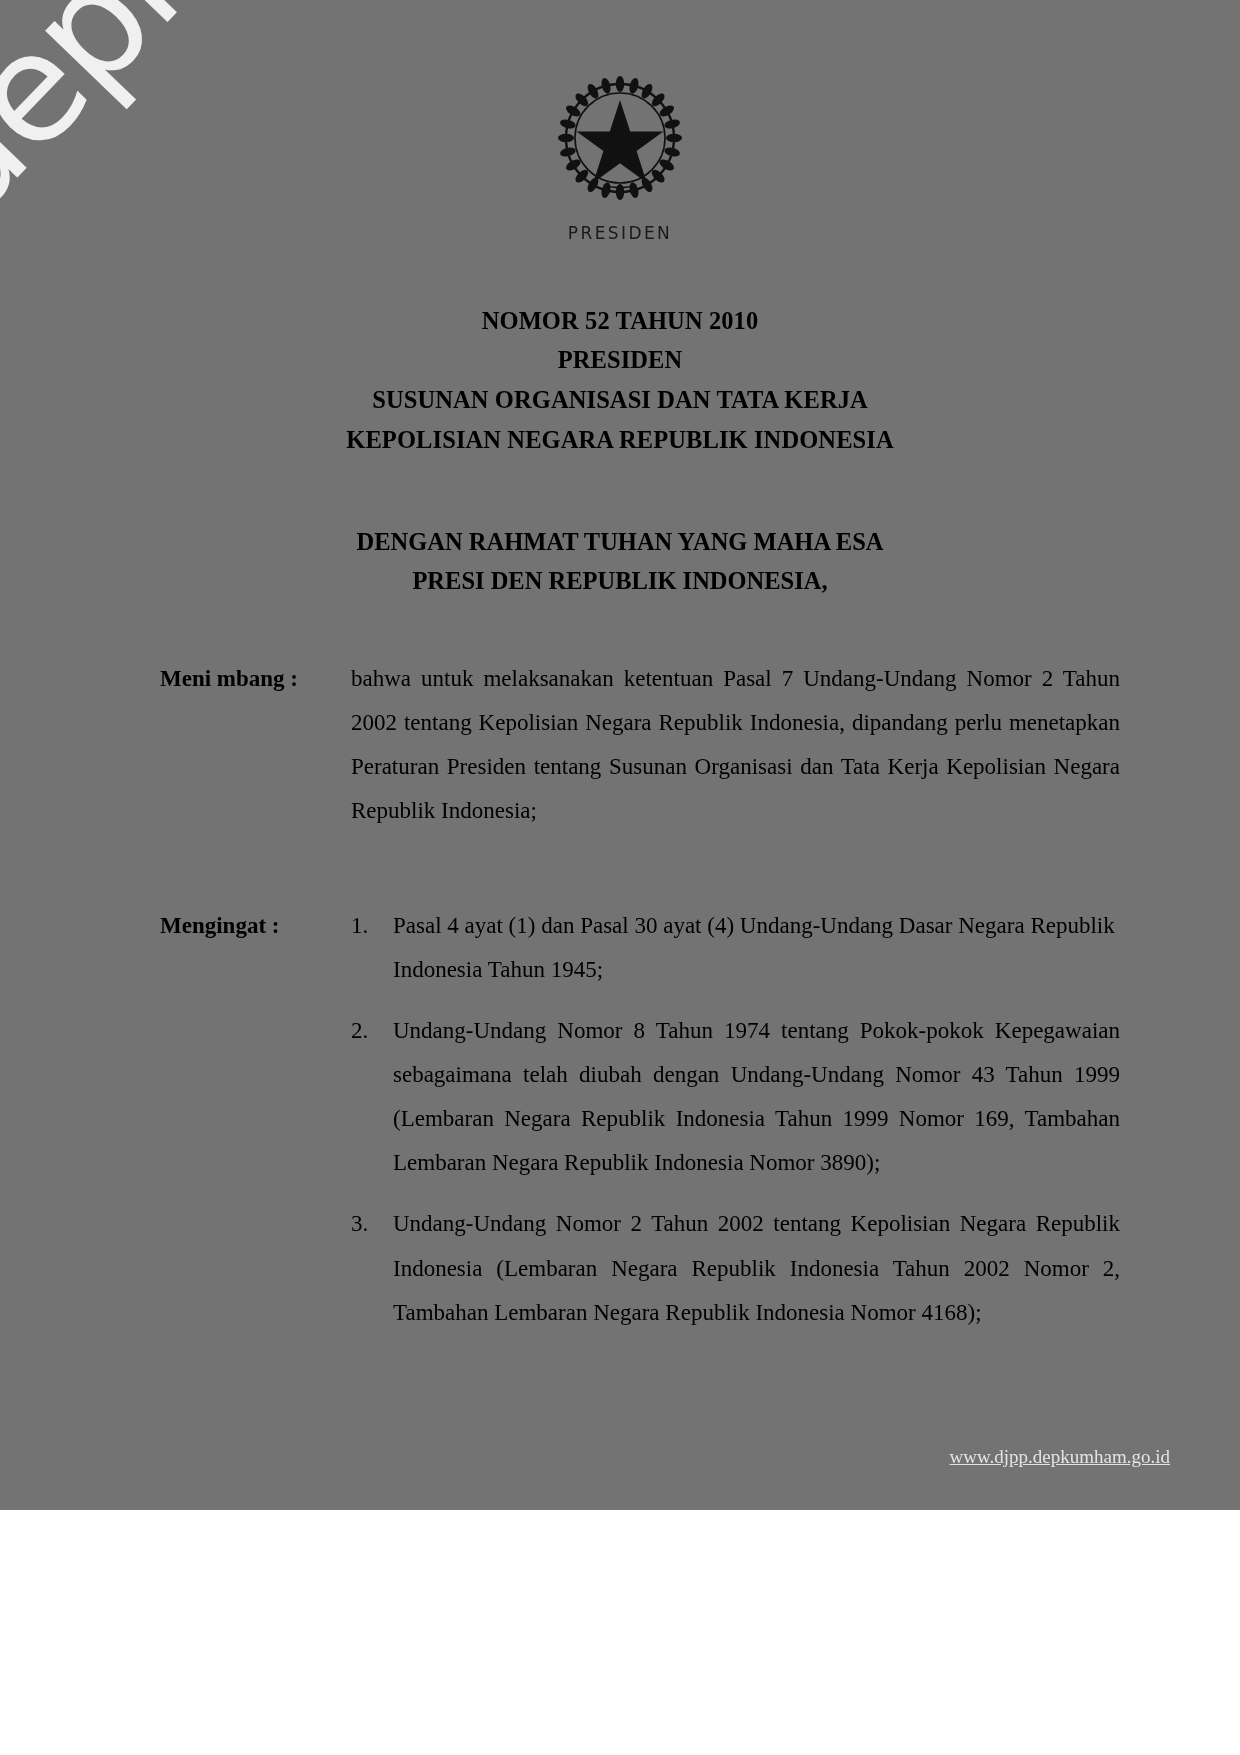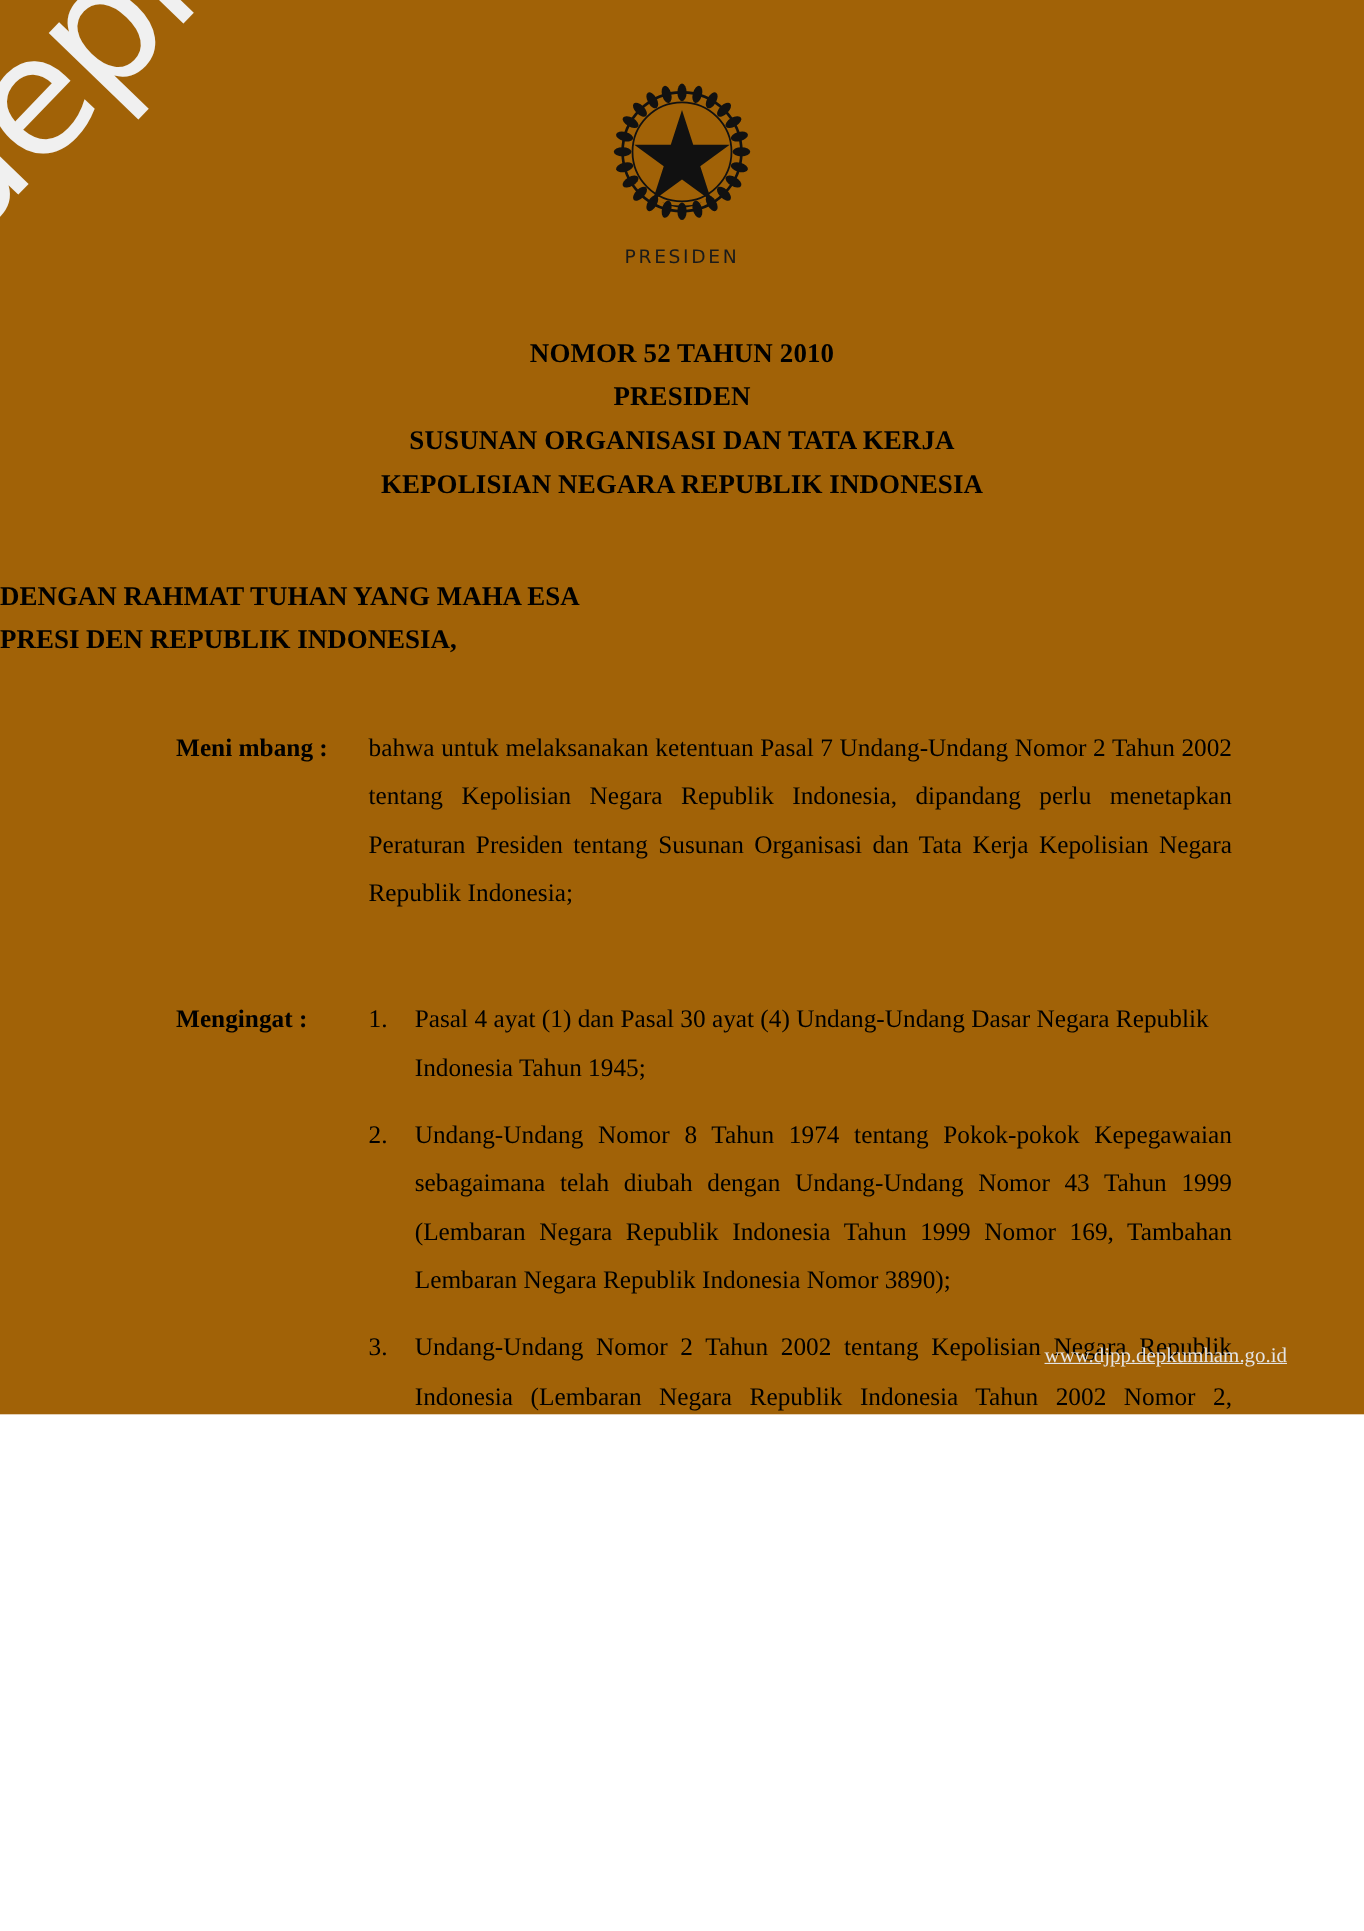--- a/index.html
+++ b/index.html
@@ -3,22 +3,22 @@
 <meta charset="utf-8">
 <style>
   html, body {
     margin: 0;
     padding: 0;
     background: #ffffff;
   }
   .page {
     position: relative;
     width: 1240px;
-    height: 1286px;
-    background: #a16207;
+    height: 1510px;
+    background: #737373;
     overflow: hidden;
     font-family: "Liberation Serif", "DejaVu Serif", serif;
     color: #000000;
   }
 
   
   .watermark {
     position: absolute;
     left: -130px;
     top: 130px;
@@ -66,33 +66,35 @@
     margin-top: 56px;
     text-align: center;
     font-weight: bold;
     font-size: 24.5px;
     line-height: 1.62;
     letter-spacing: 0.1px;
   }
 
   .enactment {
     margin-top: 62px;
+    text-align: center;
     font-weight: bold;
     font-size: 24.5px;
     line-height: 1.62;
   }
   .enactment .second {
   }
 
   
   .clause {
     display: flex;
     align-items: flex-start;
     margin-top: 56px;
     padding: 0 120px 0 160px;
+    gap: 16px;
   }
   .clause-label {
     flex: 0 0 175px;
     font-weight: bold;
     font-size: 23px;
     line-height: 1.92;
     white-space: nowrap;
   }
   .clause-body {
     flex: 1 1 auto;

